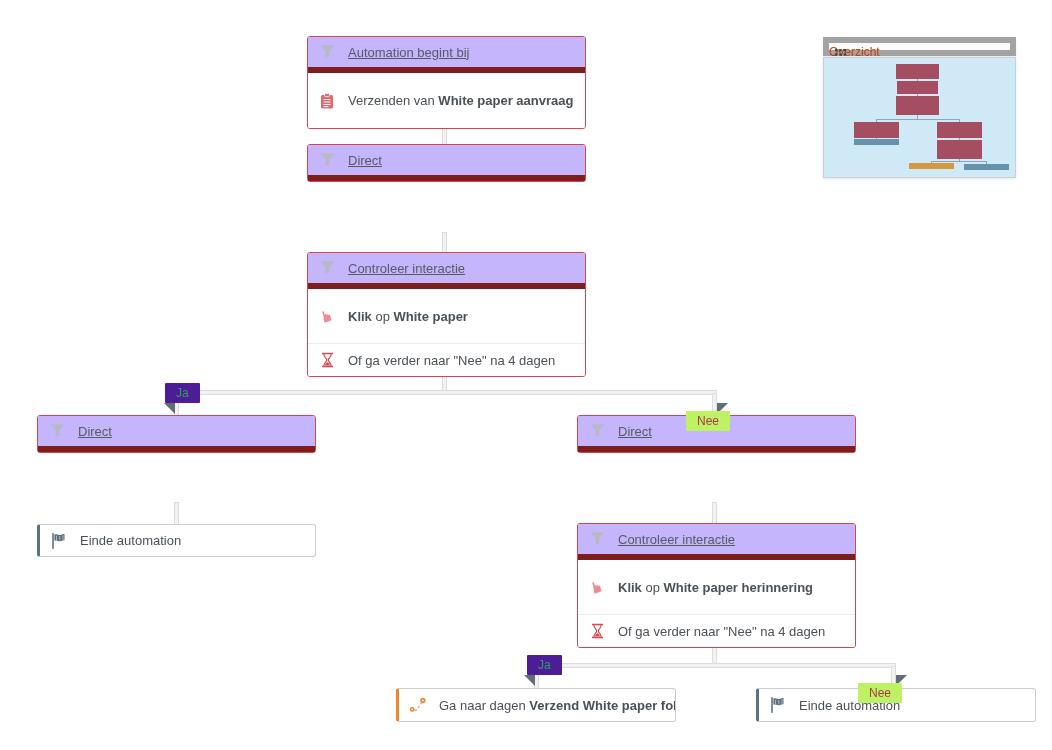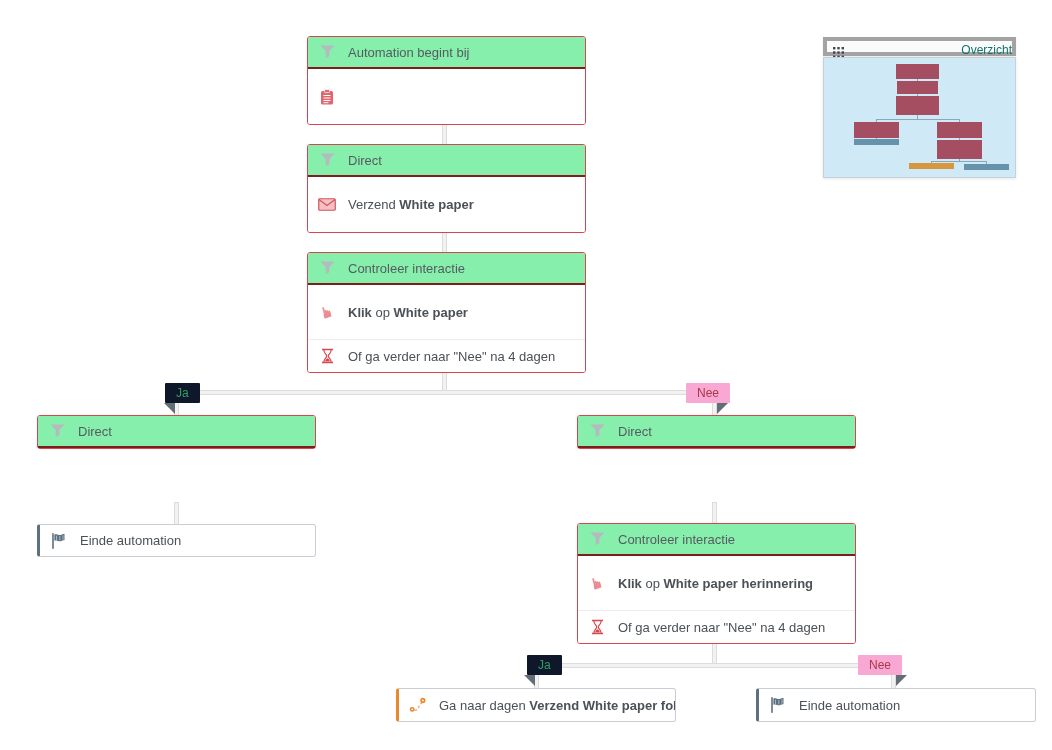--- a/index.html
+++ b/index.html
@@ -9,23 +9,23 @@
     color:#4b5157;overflow:hidden;
   }
   
   .line{position:absolute;background:#f2f2f2;border:1px solid #dcdcdc;box-sizing:border-box;}
   .line.v{width:5px;}
   .line.h{height:5px;}
   
   .flow-node{position:absolute;width:279px;background:#fff;border-radius:3px;box-sizing:border-box;}
   .flow-node.red{border:1.5px solid #d5454e;}
   .node-header{
-    height:30px;background:#86efac;border-bottom:2px solid #7f1d1d;
+    height:30px;background:#c4b5fd;border-bottom:6px solid #7f1d1d;
     display:flex;align-items:center;gap:12px;padding:0 10px;
-    color:#565b61;font-size:13px;border-radius:2px 2px 0 0;
+    color:#565b61;font-size:13px;border-radius:2px 2px 0 0;text-decoration:underline;
   }
   .node-row{
     display:flex;align-items:center;gap:12px;padding:0 10px;
     font-size:13px;color:#4b5157;height:55px;background:#fff;border-radius:0 0 2px 2px;
   }
   .node-row.small{height:32px;}
   .node-row + .node-row{border-top:1px solid #ededee;}
   .row-text b{font-weight:700;}
   .icon{width:18px;display:inline-flex;justify-content:center;align-items:center;flex:none;}
   .hand-glyph{
@@ -35,30 +35,30 @@
   
   .pill-node{
     position:absolute;width:280px;height:34px;background:#fff;box-sizing:border-box;
     border:1px solid #c9ced4;border-radius:3px;display:flex;align-items:center;gap:12px;
     padding:0 10px;font-size:13px;white-space:nowrap;overflow:hidden;
   }
   .pill-node.end{border-left:3px solid #5d707f;}
   .pill-node.goto{border-left:3px solid #e8882f;}
   
   .badge{position:absolute;font-size:12px;line-height:20px;padding:0 11px;border-radius:1px;z-index:5;}
-  .badge.yes{background:#0f172a;color:#2f9e62;}
-  .badge.no{background:#f9a8d4;color:#a83a49;}
+  .badge.yes{background:#4c1d95;color:#2f9e62;}
+  .badge.no{background:#bef264;color:#a83a49;margin-top:28px;}
   .tri{position:absolute;width:11px;height:11px;background:#626d77;z-index:4;}
   .tri.dr{clip-path:polygon(0 0,100% 0,100% 100%);}
   .tri.dl{clip-path:polygon(0 0,100% 0,0 100%);}
   
   .mm-panel{position:absolute;left:823px;top:37px;width:193px;}
   .mm-header{
-    height:19px;background:#fbfbfc;border:4px solid #a3a3a3;box-sizing:border-box;
-    position:relative;text-align:right;font-size:12px;line-height:18px;color:#0f766e;
+    height:19px;background:#fbfbfc;border:6px solid #a3a3a3;box-sizing:border-box;
+    position:relative;text-align:left;font-size:12px;line-height:18px;color:#c2410c;
     box-shadow:0 1px 2px rgba(0,0,0,.08);
   }
   .mm-grid{position:absolute;left:6px;top:4px;}
   .mm-body{
     position:relative;height:121px;background:#cfe9f7;border:1px solid #c6d0d8;
     box-sizing:border-box;margin-top:1px;box-shadow:0 1px 3px rgba(0,0,0,.10);
   }
   .mm-rect{position:absolute;background:#a54d61;}
   .mm-rect.blue{background:#6792ab;}
   .mm-rect.orange{background:#d6973f;}
@@ -105,40 +105,32 @@
         <rect x="1" y="2" width="12" height="13.5" rx="1.5" fill="#e0666d"></rect>
         <rect x="4.5" y="0.6" width="5" height="3" rx="1" fill="#e0666d" stroke="#fff" stroke-width="0.8"></rect>
         <g stroke="#fff" stroke-width="1">
             <line x1="3.5" y1="6.5" x2="10.5" y2="6.5"></line>
             <line x1="3.5" y1="9" x2="10.5" y2="9"></line>
             <line x1="3.5" y1="11.5" x2="10.5" y2="11.5"></line>
             <line x1="3.5" y1="13.7" x2="8.5" y2="13.7"></line>
           </g>
       </svg>
     </span>
+    <span class="row-text"><span>Verzenden van </span><b>White paper aanvraag</b></span>
   </div>
 </div>
 
 <div class="flow-node red" style="left:307px;top:144px;">
   <div class="node-header">
     <span class="icon">
       <svg width="15" height="14" viewBox="0 0 15 14">
           <path d="M0.5 0.5h14L9.3 6v5.2L5.7 13V6L0.5 0.5z" fill="#b6babf"></path>
         </svg>
     </span>
     <span>Direct</span>
-  </div>
-  <div class="node-row">
-    <span class="icon">
-      <svg width="18" height="13" viewBox="0 0 18 13">
-        <rect x="0.75" y="0.75" width="16.5" height="11.5" rx="1" fill="#f5c0c4" stroke="#d4545e" stroke-width="1.2"></rect>
-        <path d="M1 1.5l8 6 8-6" fill="none" stroke="#d4545e" stroke-width="1.2"></path>
-      </svg>
-    </span>
-    <span class="row-text"><span>Verzend </span><b>White paper</b></span>
   </div>
 </div>
 
 <div class="flow-node red" style="left:307px;top:252px;">
   <div class="node-header">
     <span class="icon">
       <svg width="15" height="14" viewBox="0 0 15 14">
           <path d="M0.5 0.5h14L9.3 6v5.2L5.7 13V6L0.5 0.5z" fill="#b6babf"></path>
         </svg>
     </span>

